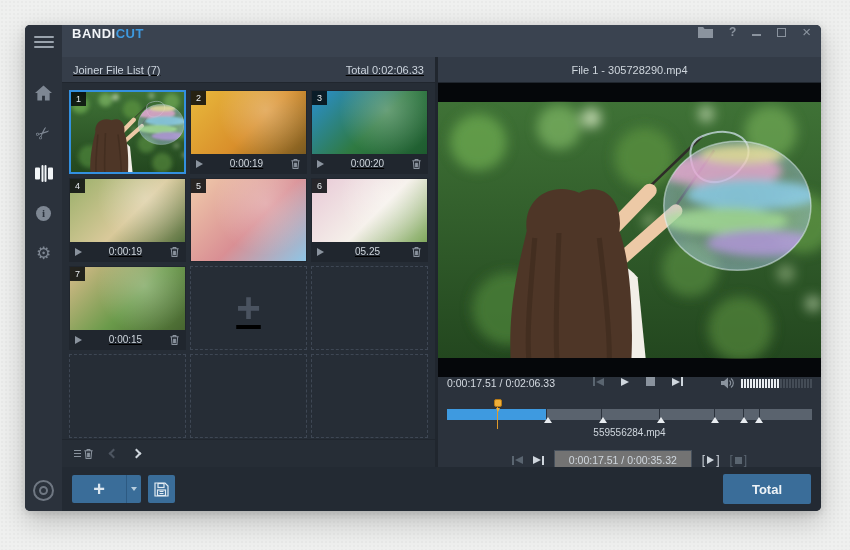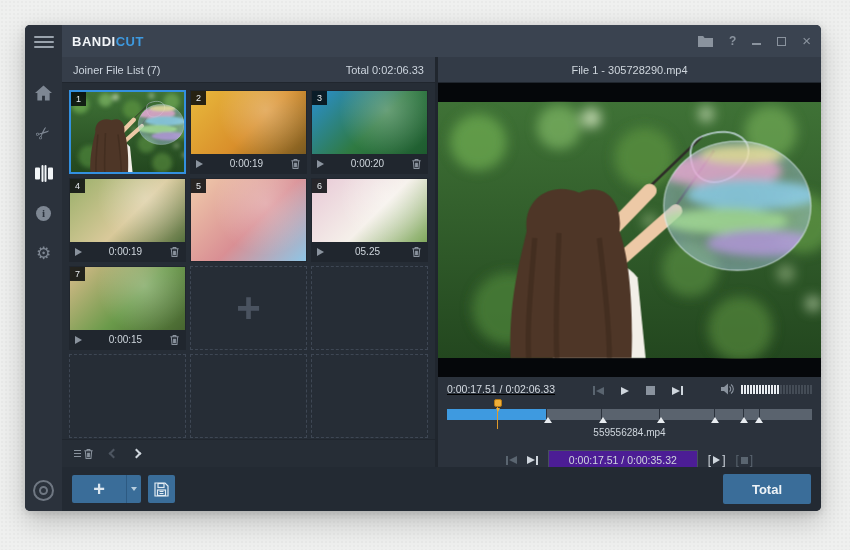--- a/index.html
+++ b/index.html
@@ -24,33 +24,33 @@
   .side-icon svg { fill:currentColor; }
   .side-icon.active { color:#f2f5f8; }
   .scissors-glyph { font-size:17px; transform:rotate(-40deg); line-height:1; }
   .gear-glyph { font-size:17px; line-height:1; }
   .info-badge { width:15px; height:15px; border-radius:50%; background:#7e8793; color:#2b323c; font-weight:bold; font-size:11px; font-family:"Liberation Serif","DejaVu Serif",serif; display:flex; align-items:center; justify-content:center; }
   .side-spacer { flex:1; }
   .record-btn { width:21px; height:21px; border-radius:50%; border:2px solid #6f7782; display:flex; align-items:center; justify-content:center; cursor:pointer; }
   .record-btn div { width:9px; height:9px; border-radius:50%; border:2px solid #6f7782; }
   
   .main { flex:1; display:flex; flex-direction:column; min-width:0; }
-  .topbar { height:26px; background:#3a4350; display:flex; align-items:center; padding:16px 10px; flex:none; }
+  .topbar { height:26px; background:#3a4350; display:flex; align-items:flex-end; padding:16px 10px; flex:none; }
   .logo { font-size:13px; font-weight:bold; letter-spacing:.5px; color:#f2f5f8; }
   .logo .logo-accent { color:#3e9ae0; }
   .topbar-spacer { flex:1; }
   .tb-icon { color:#8a939e; margin-left:16px; cursor:pointer; display:flex; align-items:center; justify-content:center; height:18px; }
   .tb-icon svg { fill:currentColor; }
   .help-glyph { font-size:12px; font-weight:bold; }
   .min-glyph { width:9px; height:2px; background:#8a939e; margin-top:6px; }
   .max-glyph { width:9px; height:9px; border:1px solid #8a939e; }
   .close-glyph { font-size:15px; line-height:10px; }
   
   .body-row { flex:1; display:flex; min-height:0; }
-  .left-panel { width:376px; flex:none; background:#262d36; display:flex; flex-direction:column; border-right:3px solid #20262e; }
+  .left-panel { width:376px; flex:none; background:#262d36; display:flex; flex-direction:column; border-right:3px solid #20262e;text-decoration:underline; }
   .list-header { height:26px; background:#353d49; display:flex; align-items:center; padding:0 11px; flex:none; border-bottom:1px solid #20262e; }
   .list-title { font-size:11px; color:#cdd5de; }
   .list-total { margin-left:auto; font-size:11px; color:#cdd5de; }
   .file-grid { flex:1; padding:7px; display:grid; grid-template-columns:repeat(3,1fr); grid-auto-rows:84px; gap:4px; overflow:hidden; }
   .thumb { position:relative; background:#20262e; display:flex; flex-direction:column; cursor:pointer; border:1px solid #20262e; }
   .thumb.selected { border:2px solid #3390e0; }
   .thumb-art { flex:1; position:relative; overflow:hidden; }
   .thumb-art svg { position:absolute; inset:0; width:100%; height:100%; }
   .thumb-art .sheen { position:absolute; inset:0; background:radial-gradient(circle at 65% 30%, rgba(255,255,255,.28), transparent 55%); }
   .thumb-num { position:absolute; top:0; left:0; min-width:15px; height:14px; background:rgba(5,8,12,.85); color:#e8ecf0; font-size:9px; display:flex; align-items:center; justify-content:center; padding:0 3px; z-index:2; }
@@ -68,21 +68,21 @@
   .multi-del .lines div { width:7px; height:1.5px; background:#8a939e; margin:1.5px 0; }
   .multi-del svg { stroke:currentColor; fill:none; stroke-width:1.1; }
   .chev { width:7px; height:7px; border-top:2px solid; border-right:2px solid; cursor:pointer; }
   .chev.left { transform:rotate(-135deg); color:#4d5560; }
   .chev.right { transform:rotate(45deg); color:#cfd6dd; }
   
   .right-panel { flex:1; background:#2b323c; display:flex; flex-direction:column; min-width:0; }
   .preview-title { height:26px; flex:none; background:#333b47; color:#cfd6dd; font-size:11px; display:flex; align-items:center; justify-content:center; border-bottom:1px solid #20262e; }
   .video-area { height:294px; flex:none; background:#05070a; display:flex; align-items:center; justify-content:center; overflow:hidden; }
   .video-area svg { width:100%; height:100%; }
-  .transport { height:26px; flex:none; display:flex; align-items:flex-end; padding:8px 9px;text-decoration:underline; }
+  .transport { height:26px; flex:none; display:flex; align-items:flex-start; padding:0 9px; }
   .t-time { font-size:10.5px; color:#d5dbe2; white-space:nowrap; }
   .t-center { flex:1; display:flex; align-items:center; justify-content:center; gap:17px; }
   .t-btn { display:inline-flex; align-items:center; gap:1px; cursor:pointer; }
   .bar2 { width:2px; height:9px; background:currentColor; }
   .tri-r { width:0; height:0; border-top:4.5px solid transparent; border-bottom:4.5px solid transparent; border-left:8px solid currentColor; }
   .tri-l { width:0; height:0; border-top:4.5px solid transparent; border-bottom:4.5px solid transparent; border-right:8px solid currentColor; }
   .stop-sq { width:9px; height:9px; background:currentColor; }
   .c-dim { color:#5a6570; } .c-mid { color:#8a939e; } .c-lit { color:#cfd6dd; }
   .volume { display:flex; align-items:center; gap:6px; }
   .vol-meter { display:flex; align-items:center; gap:1px; height:9px; }
@@ -91,21 +91,21 @@
   .timeline-row { height:24px; flex:none; position:relative; margin:0 9px; }
   .tl-bar { position:absolute; left:0; right:0; top:6px; height:11px; display:flex; gap:1px; }
   .tl-seg { background:#5a636e; cursor:pointer; }
   .tl-seg.first { background:#3e9ae0; }
   .tl-marker { position:absolute; top:14px; width:0; height:0; border-left:4px solid transparent; border-right:4px solid transparent; border-bottom:6px solid #e8ecf0; margin-left:-4px; cursor:pointer; z-index:2; }
   .playhead { position:absolute; top:-4px; bottom:-2px; width:1px; margin-left:-0.5px; background:#e0992a; z-index:3; cursor:pointer; }
   .playhead .pin { position:absolute; top:0; left:-3.5px; width:8px; height:8px; background:#efaf39; border:1px solid #b87a14; border-radius:2px; }
   .playhead .pin:after { content:""; position:absolute; left:1.5px; top:8px; border-left:2.5px solid transparent; border-right:2.5px solid transparent; border-top:4px solid #efaf39; }
   .file-label { height:17px; flex:none; text-align:center; font-size:10px; color:#cfd6dd; }
   .seg-controls { height:32px; flex:none; display:flex; align-items:center; justify-content:center; gap:10px; }
-  .seg-timebox { width:150px; height:20px; background:#4c1d95; border:1px solid #46505c; color:#cfd6dd; font-size:10.5px; display:flex; align-items:center; justify-content:center; cursor:text; }
+  .seg-timebox { width:138px; height:20px; background:#737373; border:1px solid #46505c; color:#cfd6dd; font-size:10.5px; display:flex; align-items:center; justify-content:center; cursor:text; }
   .bracket-btn { display:inline-flex; align-items:center; gap:2px; font-size:12px; cursor:pointer; }
   .mini-tri { width:0; height:0; border-top:4px solid transparent; border-bottom:4px solid transparent; border-left:7px solid currentColor; }
   .mini-sq { width:7px; height:7px; background:currentColor; }
   
   .bottombar { height:44px; flex:none; background:#232a33; display:flex; align-items:center; padding:0 10px; }
   .add-btn { width:54px; height:28px; background:#3a6d99; color:#dbe6ef; font-size:20px; font-weight:bold; border:none; border-radius:2px 0 0 2px; cursor:pointer; display:flex; align-items:center; justify-content:center; line-height:1; }
   .add-caret { width:15px; height:28px; background:#3a6d99; border-left:1px solid #2d5a82; border-radius:0 2px 2px 0; cursor:pointer; display:flex; align-items:center; justify-content:center; }
   .add-caret div { width:0; height:0; border-left:3.5px solid transparent; border-right:3.5px solid transparent; border-top:4px solid #b8cede; }
   .save-btn { width:27px; height:28px; background:#3a6d99; border:none; border-radius:2px; margin-left:7px; cursor:pointer; display:flex; align-items:center; justify-content:center; color:#e2ebf2; }
   .save-btn svg { stroke:currentColor; fill:none; stroke-width:1.2; }

